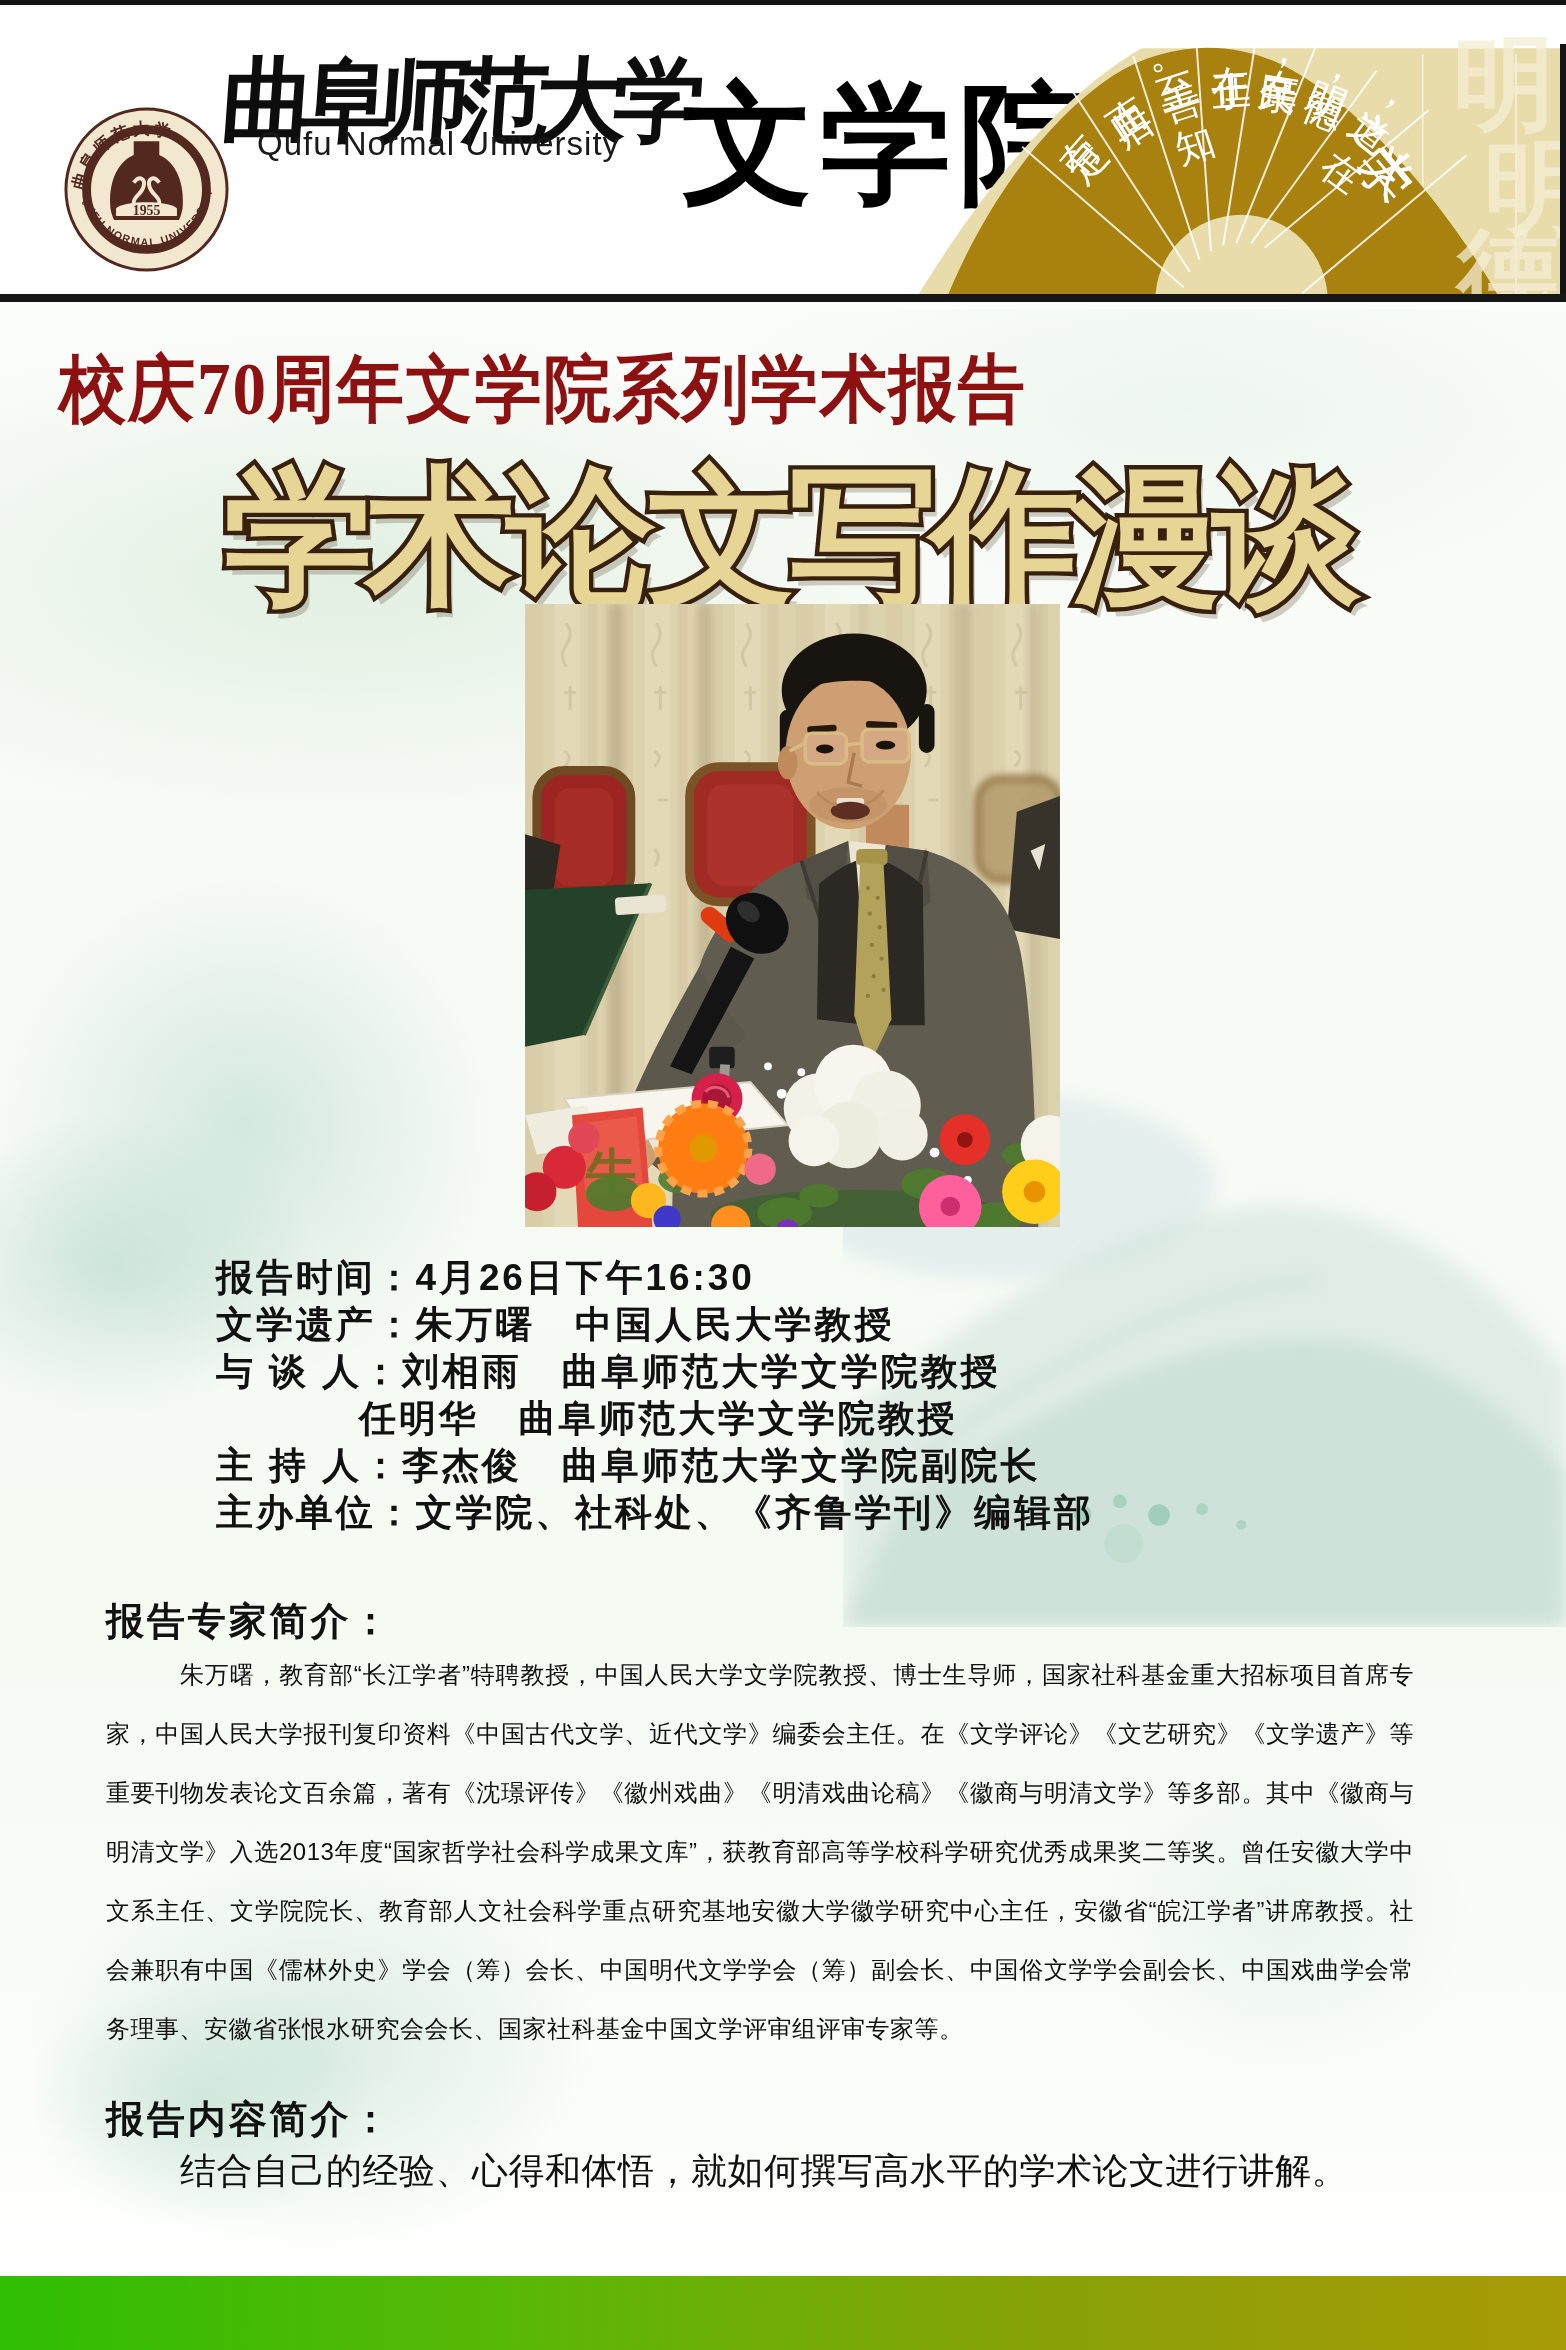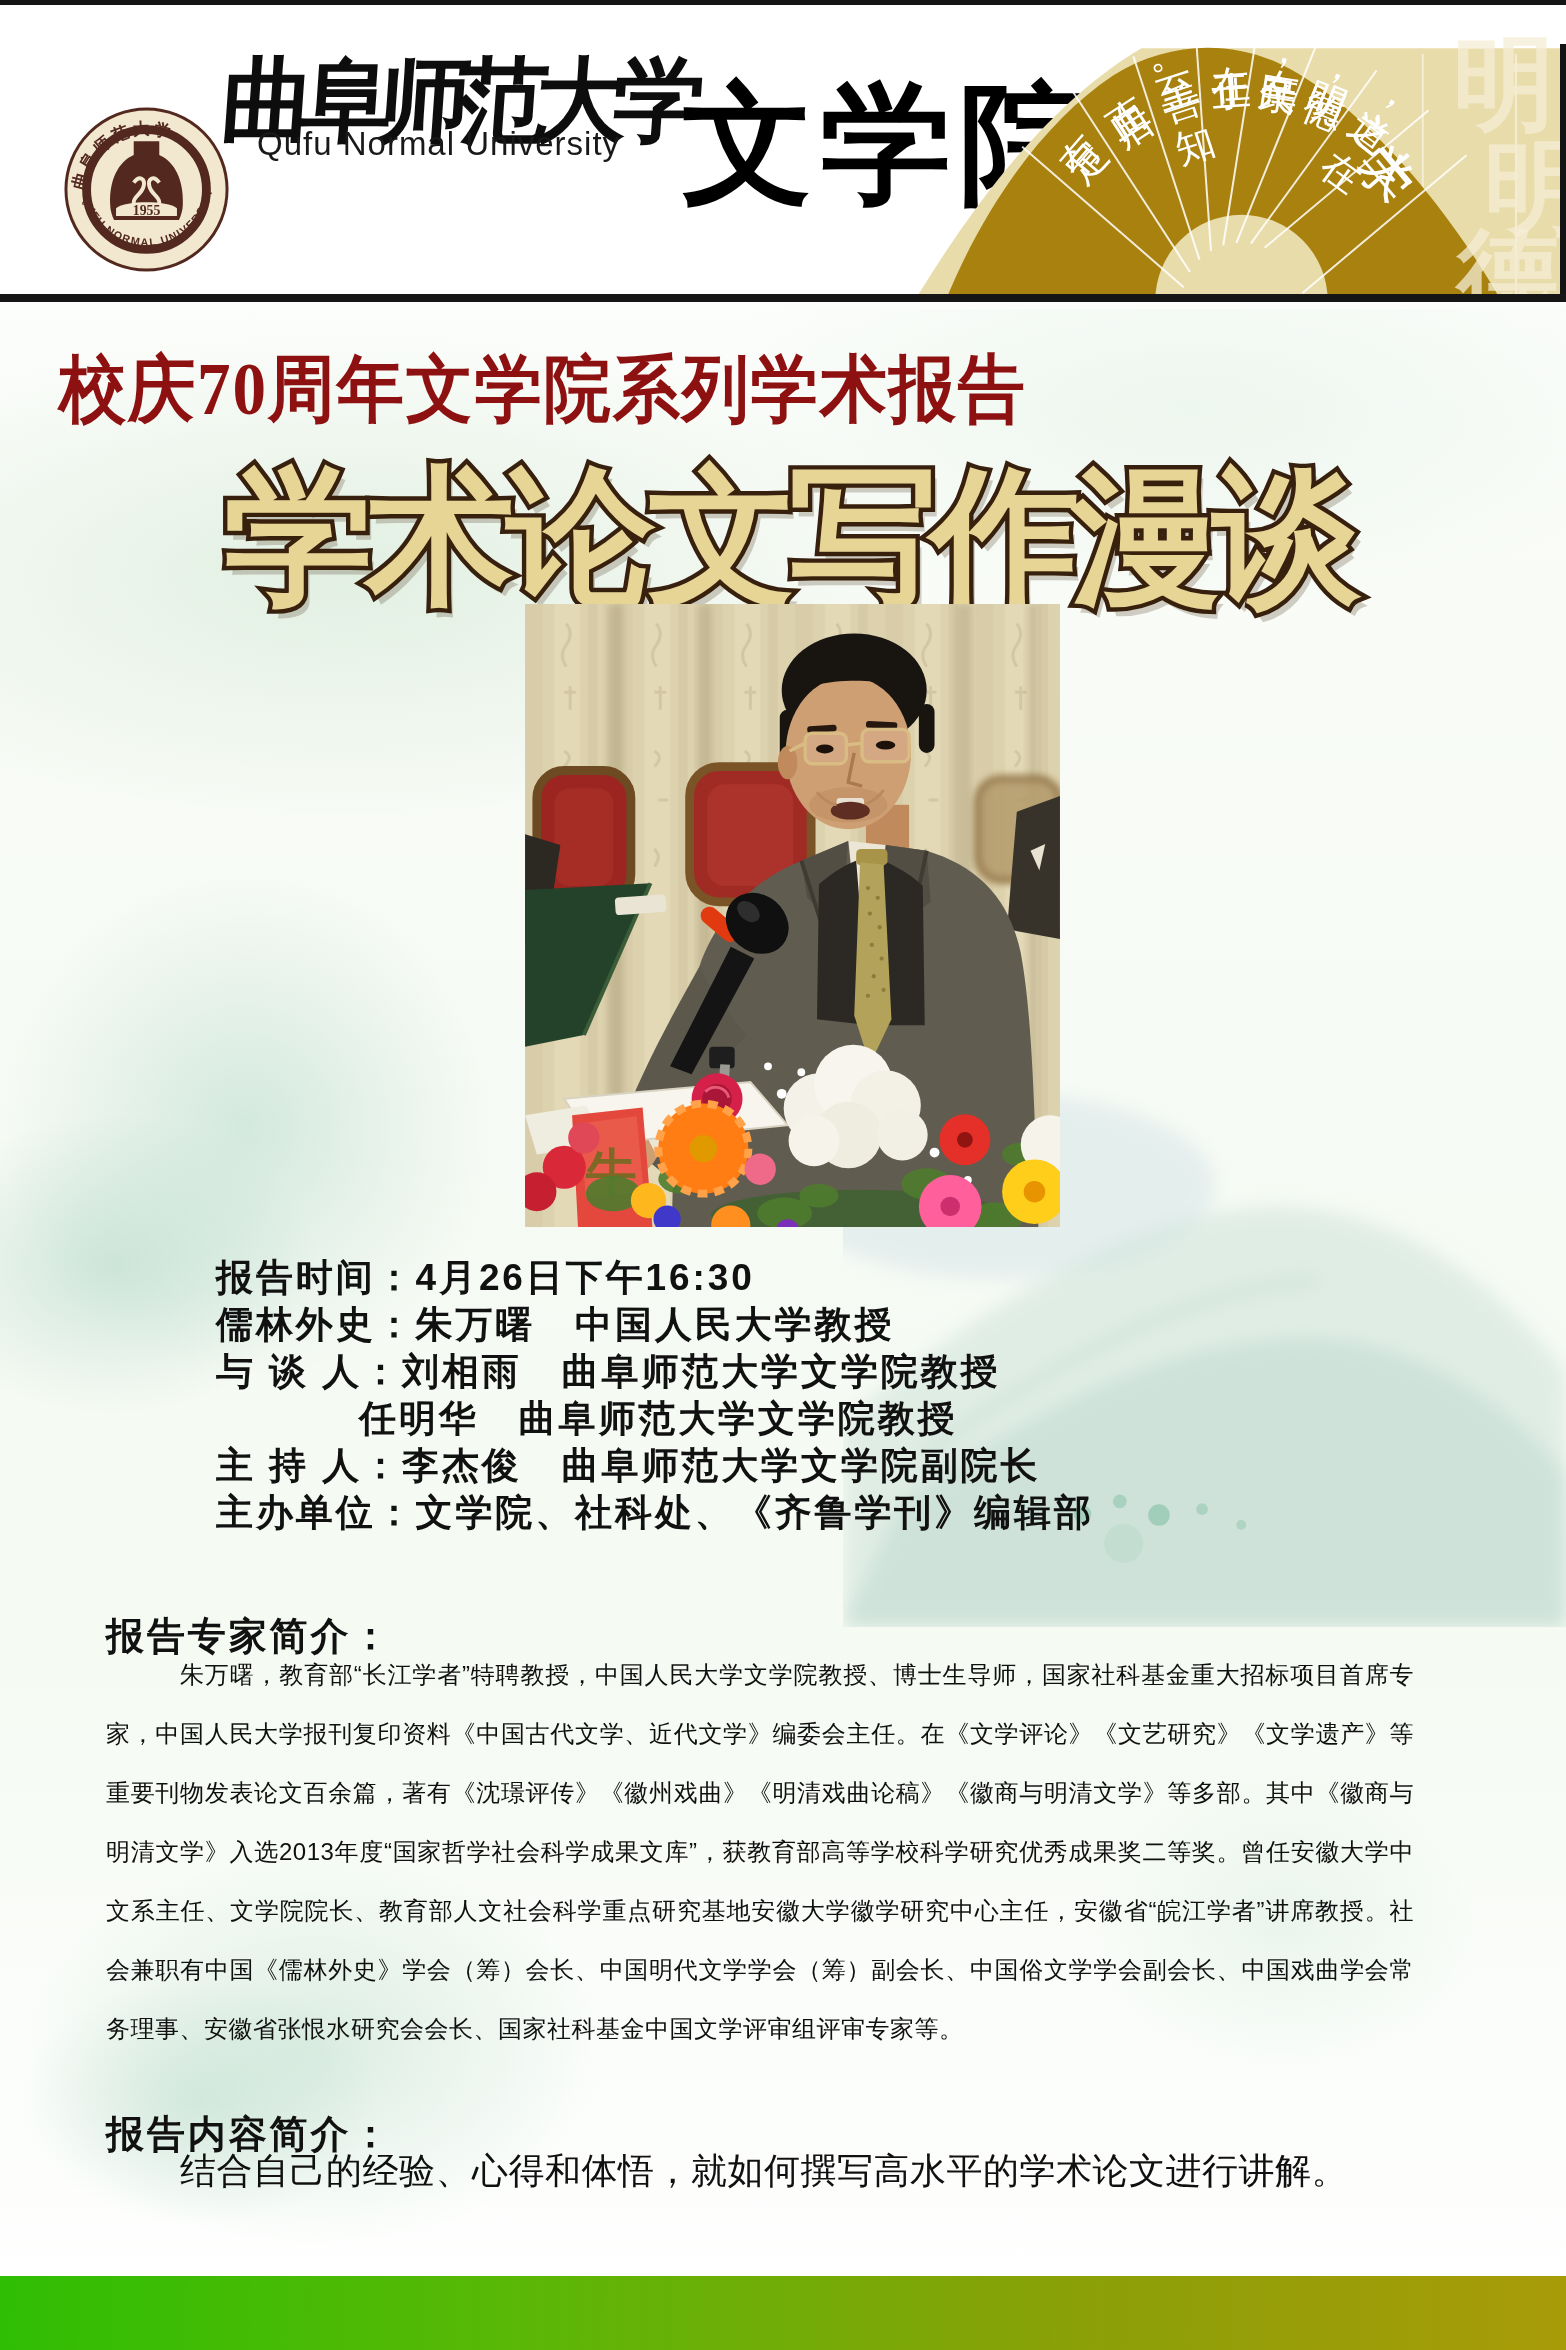--- a/index.html
+++ b/index.html
@@ -38,21 +38,21 @@
     text-shadow:5.9px 8.8px 0 rgba(60,35,10,.22);white-space:nowrap;z-index:3;}
   
   #photo{position:absolute;left:525px;top:604px;width:535px;height:623px;z-index:3;overflow:hidden;}
   
   #details{position:absolute;left:173px;top:1254px;z-index:3;}
   .d-line{height:47px;line-height:47px;font-size:37px;font-weight:bold;color:#111;
     letter-spacing:2.9px;white-space:nowrap;}
   .d-label{display:inline-block;min-width:186px;margin-left:43px;}
   .d-indent{padding-left:186px;}
   .sec-head{position:absolute;left:106px;font-size:38px;font-weight:bold;color:#111;
-    letter-spacing:2.9px;z-index:3;white-space:nowrap;margin-top:15px;}
+    letter-spacing:2.9px;z-index:3;white-space:nowrap;}
   #expert-heading{top:1596px;}
   #bio{position:absolute;left:106px;top:1645px;width:1308px;font-size:24px;line-height:59px;
     color:#101010;text-align:justify;text-justify:inter-character;text-indent:74px;
     letter-spacing:0.5px;z-index:3;}
   #content-heading{top:2094px;}
   #content-text{position:absolute;left:106px;top:2147px;width:1313px;font-size:36px;line-height:47px;
     color:#101010;text-indent:74px;letter-spacing:0.5px;z-index:3;}
   
   #footer-bar{position:absolute;left:0;top:2276px;width:1566px;height:74px;z-index:4;
     background:linear-gradient(92deg,var(--c-foot-l,#2fbe04) 0%,#58b806 32%,#8aa007 68%,var(--c-foot-r,#a89b08) 100%);}
@@ -311,21 +311,21 @@
         <circle cx="520" cy="600" r="11" fill="#e89400"></circle>
         <circle cx="210" cy="634" r="20" fill="#ff9020"></circle>
         <circle cx="268" cy="640" r="12" fill="#7a30b8"></circle>
       </g>
     </svg>
   </div>
 
   <div id="details">
     <div id="details-lines">
         <div class="d-line"><span class="d-label">报告时间：</span><span>4月26日下午16:30</span></div>
-        <div class="d-line"><span class="d-label">儒林外史：</span><span>朱万曙　中国人民大学教授</span></div>
+        <div class="d-line"><span class="d-label">文学遗产：</span><span>朱万曙　中国人民大学教授</span></div>
         <div class="d-line"><span class="d-label">与 谈 人：</span><span>刘相雨　曲阜师范大学文学院教授</span></div>
         <div class="d-line d-indent"><span>任明华　曲阜师范大学文学院教授</span></div>
         <div class="d-line"><span class="d-label">主 持 人：</span><span>李杰俊　曲阜师范大学文学院副院长</span></div>
         <div class="d-line"><span class="d-label">主办单位：</span><span>文学院、社科处、《齐鲁学刊》编辑部</span></div>
       </div>
   </div>
 
   <div id="expert-heading" class="sec-head">报告专家简介：</div>
   <div id="bio">朱万曙，教育部“长江学者”特聘教授，中国人民大学文学院教授、博士生导师，国家社科基金重大招标项目首席专家，中国人民大学报刊复印资料《中国古代文学、近代文学》编委会主任。在《文学评论》《文艺研究》《文学遗产》等重要刊物发表论文百余篇，著有《沈璟评传》《徽州戏曲》《明清戏曲论稿》《徽商与明清文学》等多部。其中《徽商与明清文学》入选2013年度“国家哲学社会科学成果文库”，获教育部高等学校科学研究优秀成果奖二等奖。曾任安徽大学中文系主任、文学院院长、教育部人文社会科学重点研究基地安徽大学徽学研究中心主任，安徽省“皖江学者”讲席教授。社会兼职有中国《儒林外史》学会（筹）会长、中国明代文学学会（筹）副会长、中国俗文学学会副会长、中国戏曲学会常务理事、安徽省张恨水研究会会长、国家社科基金中国文学评审组评审专家等。</div>
   <div id="content-heading" class="sec-head">报告内容简介：</div>

